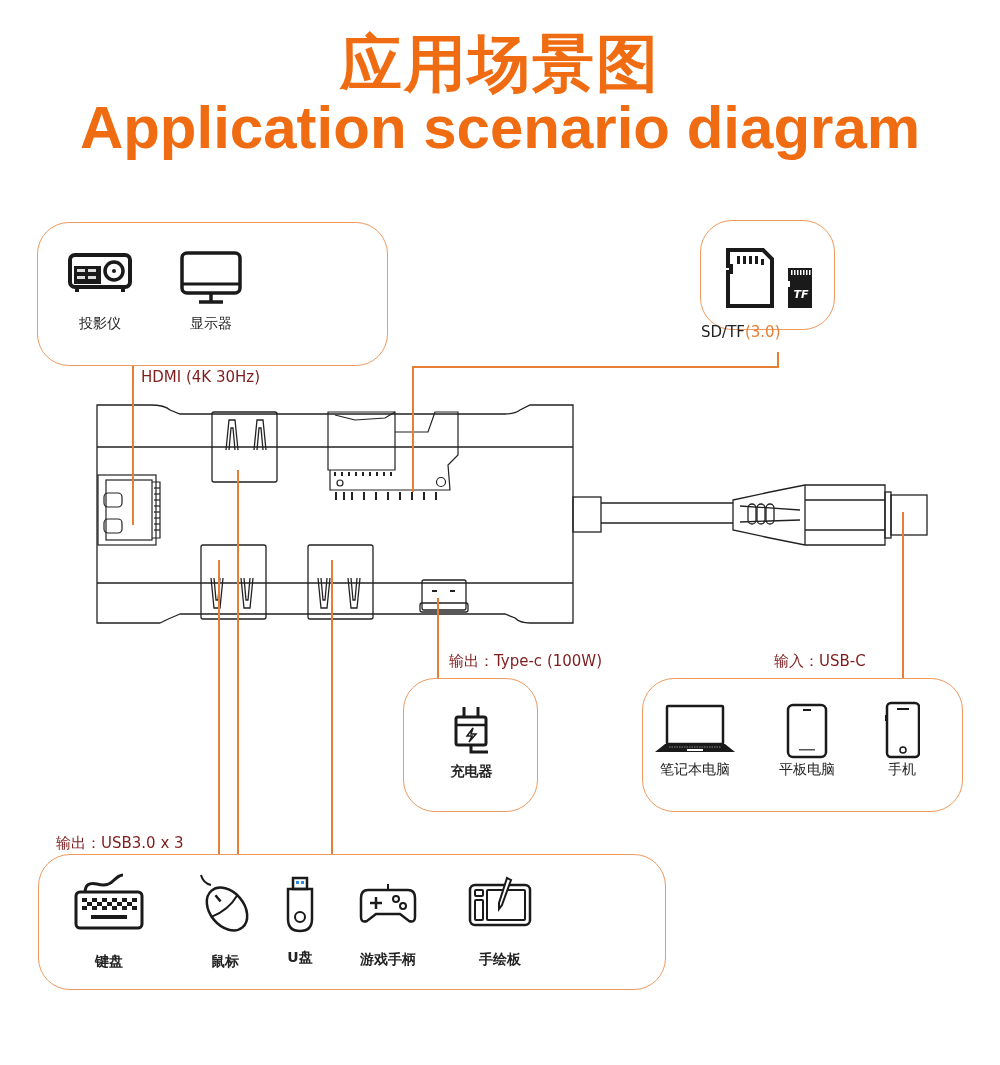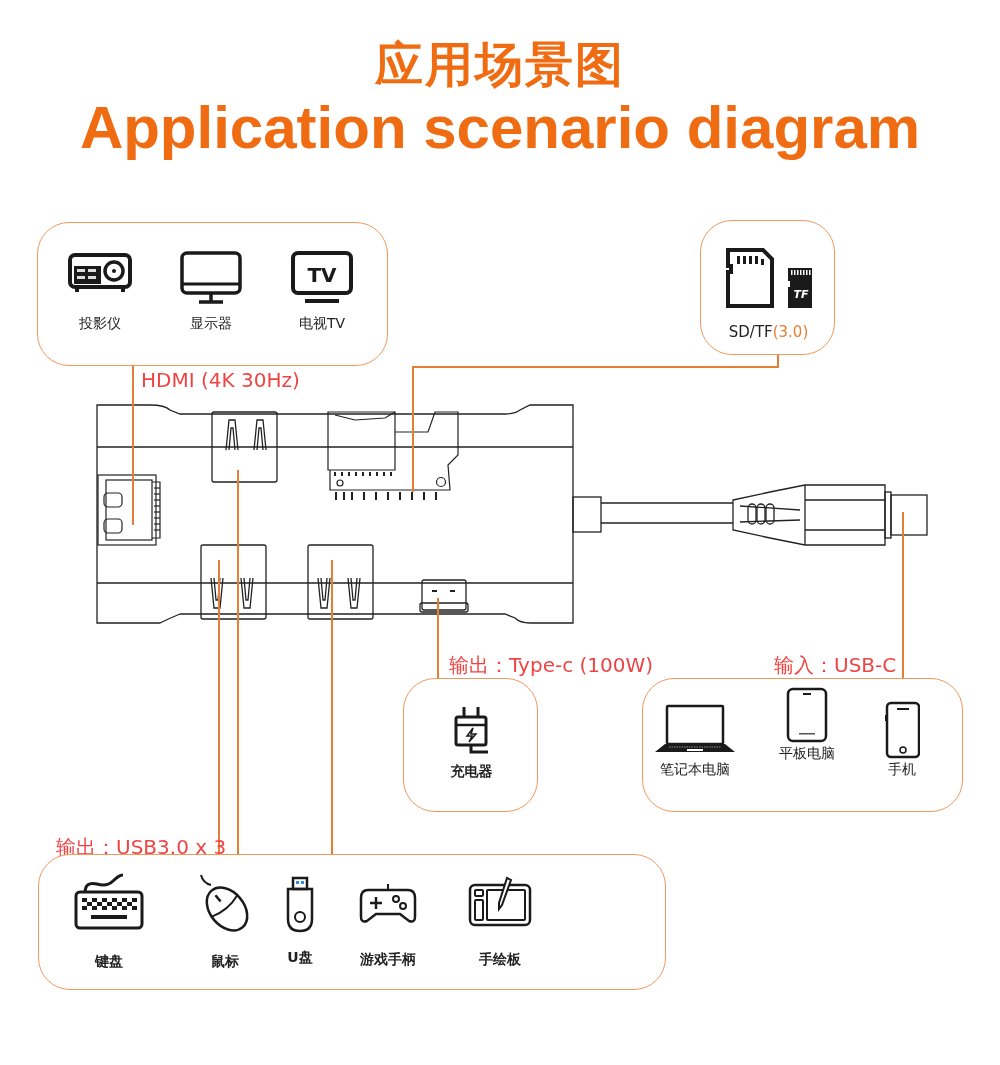--- a/index.html
+++ b/index.html
@@ -1,24 +1,24 @@
 <!DOCTYPE html>
 <html><head>
 <meta charset="utf-8">
 <style>
   html, body { margin: 0; padding: 0; background: #ffffff; }
   body { width: 1000px; height: 1065px; position: relative; overflow: hidden; font-family: "DejaVu Sans", "Liberation Sans", sans-serif; }
-  .title-cn { position: absolute; left: 0; width: 1000px; top: 28px; text-align: center; font-size: 48px; font-weight: bold; color: #f06c12; letter-spacing: 2px; line-height: 72px; }
+  .title-cn { position: absolute; left: 0; width: 1000px; top: 28px; text-align: center; font-size: 62px; font-weight: bold; color: #f06c12; letter-spacing: 2px; line-height: 72px; }
   .title-en { position: absolute; left: 0; width: 1000px; top: 100px; text-align: center; font-size: 60px; font-weight: bold; color: #f06c12; line-height: 56px; font-family: "Liberation Sans", "DejaVu Sans", sans-serif; }
   .box { position: absolute; border: 1.5px solid #ee9a5f; border-radius: 32px; background: #fff; box-sizing: border-box; }
   .item { position: absolute; text-align: center; }
   .item .lbl { display: block; font-size: 14px; color: #222; white-space: nowrap; }
   .item .lbl.bold { font-weight: bold; }
   .icon { display: block; margin: 0 auto; }
-  .port-label { position: absolute; font-size: 20px; color: #ef4444; white-space: nowrap; }
+  .port-label { position: absolute; font-size: 15px; color: #7f1d1d; white-space: nowrap; }
   svg.diagram { position: absolute; left: 0; top: 0; }
   .orange { color: #e57f35; }
 </style>
 </head>
 <body>
 
 <div class="title-cn">应用场景图</div>
 <div class="title-en">Application scenario diagram</div>
 
 <svg class="diagram" width="1000" height="1065" viewBox="0 0 1000 1065">
@@ -155,32 +155,24 @@
   </div>
   <div class="item" style="left:135px; top:26px; width:76px;">
     <svg class="icon" width="66" height="56" viewBox="0 0 66 56">
       <rect x="4" y="4" width="58" height="40" rx="5" fill="none" stroke="#1a1a1a" stroke-width="3.5"></rect>
       <line x1="4" y1="35" x2="62" y2="35" stroke="#1a1a1a" stroke-width="3"></line>
       <line x1="33" y1="44" x2="33" y2="52" stroke="#1a1a1a" stroke-width="3.5"></line>
       <line x1="21" y1="53" x2="45" y2="53" stroke="#1a1a1a" stroke-width="3.5"></line>
     </svg>
     <span class="lbl" style="margin-top:10px;">显示器</span>
   </div>
-  <div class="item" style="left:246px; top:26px; width:76px;">
-    <svg class="icon" width="66" height="56" viewBox="0 0 66 56">
-      <rect x="4" y="4" width="58" height="40" rx="5" fill="none" stroke="#1a1a1a" stroke-width="4"></rect>
-      <text x="33" y="33" text-anchor="middle" font-size="20" font-weight="bold" fill="#1a1a1a" font-family="DejaVu Sans, sans-serif">TV</text>
-      <line x1="16" y1="52" x2="50" y2="52" stroke="#1a1a1a" stroke-width="4"></line>
-    </svg>
-    <span class="lbl" style="margin-top:10px;">电视TV</span>
-  </div>
 </div>
 <div class="port-label" style="left:141px; top:368px;">HDMI (4K 30Hz)</div>
 
-<div class="box" style="left:700px; top:220px; width:135px; height:135px;">
+<div class="box" style="left:700px; top:220px; width:135px; height:110px;">
   <svg style="position:absolute; left:24px; top:26px;" width="50" height="62" viewBox="0 0 50 62">
     <path d="M3 3 L38 3 L47 12 L47 59 L3 59 L3 25 L6 25 L6 19 L3 19 Z" fill="none" stroke="#1a1a1a" stroke-width="4"></path>
     <rect x="12" y="9" width="3" height="8" fill="#1a1a1a"></rect>
       <rect x="18" y="9" width="3" height="8" fill="#1a1a1a"></rect>
     <rect x="24" y="9" width="3" height="8" fill="#1a1a1a"></rect>
       <rect x="30" y="9" width="3" height="8" fill="#1a1a1a"></rect>
     <rect x="36" y="12" width="3" height="6" fill="#1a1a1a"></rect>
   </svg>
   <svg style="position:absolute; left:86px; top:46px;" width="26" height="42" viewBox="0 0 26 42">
     <path d="M1 1 L25 1 L25 41 L1 41 L1 20 L3 20 L3 14 L1 14 Z" fill="#1a1a1a"></path>
@@ -188,21 +180,21 @@
         <rect x="4" y="3" width="1.5" height="5"></rect>
         <rect x="7" y="3" width="1.5" height="5"></rect>
         <rect x="10" y="3" width="1.5" height="5"></rect>
         <rect x="13" y="3" width="1.5" height="5"></rect>
         <rect x="16" y="3" width="1.5" height="5"></rect>
         <rect x="19" y="3" width="1.5" height="5"></rect>
         <rect x="22" y="3" width="1.5" height="5"></rect>
       </g>
     <text x="14" y="31" text-anchor="middle" font-size="11" font-style="italic" font-weight="bold" fill="#fff" font-family="DejaVu Sans, sans-serif">TF</text>
   </svg>
-  <div style="position:absolute; left:0; width:135px; top:102px; text-align:center; font-size:15px; color:#222;">
+  <div style="position:absolute; left:0; width:135px; top:102px; font-size:15px; color:#222;">
     <span>SD/TF</span><span class="orange">(3.0)</span>
   </div>
 </div>
 
 <div class="port-label" style="left:449px; top:652px;">输出：Type-c (100W)</div>
 <div class="box" style="left:403px; top:678px; width:135px; height:134px;">
   <div class="item" style="left:0; top:26px; width:135px;">
     <svg class="icon" width="40" height="52" viewBox="0 0 40 52">
       <line x1="12" y1="2" x2="12" y2="12" stroke="#1a1a1a" stroke-width="3"></line>
       <line x1="26" y1="2" x2="26" y2="12" stroke="#1a1a1a" stroke-width="3"></line>
@@ -219,21 +211,21 @@
 <div class="box" style="left:642px; top:678px; width:321px; height:134px;">
   <div class="item" style="left:4px; top:24px; width:96px;">
     <svg class="icon" width="84" height="52" viewBox="0 0 84 52">
       <rect x="14" y="3" width="56" height="38" rx="1" fill="none" stroke="#1a1a1a" stroke-width="2.5"></rect>
       <path d="M2 49 L12 41 L72 41 L82 49 Z" fill="#1a1a1a"></path>
       <line x1="16" y1="44" x2="68" y2="44" stroke="#888" stroke-width="1" stroke-dasharray="1.5 1"></line>
       <rect x="34" y="46" width="16" height="2" fill="#fff"></rect>
     </svg>
     <span class="lbl" style="margin-top:6px;">笔记本电脑</span>
   </div>
-  <div class="item" style="left:120px; top:8px; width:88px;">
+  <div class="item" style="left:120px; top:24px; width:88px;">
     <svg class="icon" width="44" height="56" viewBox="0 0 44 56">
       <rect x="3" y="2" width="38" height="52" rx="5" fill="none" stroke="#1a1a1a" stroke-width="2.5"></rect>
       <rect x="18" y="6" width="8" height="2" fill="#1a1a1a"></rect>
       <rect x="14" y="46" width="16" height="1.5" fill="#555"></rect>
     </svg>
     <span class="lbl" style="margin-top:2px;">平板电脑</span>
   </div>
   <div class="item" style="left:226px; top:22px; width:66px;">
     <svg class="icon" width="36" height="58" viewBox="0 0 36 58">
       <rect x="3" y="2" width="32" height="54" rx="4" fill="none" stroke="#1a1a1a" stroke-width="2.5"></rect>

